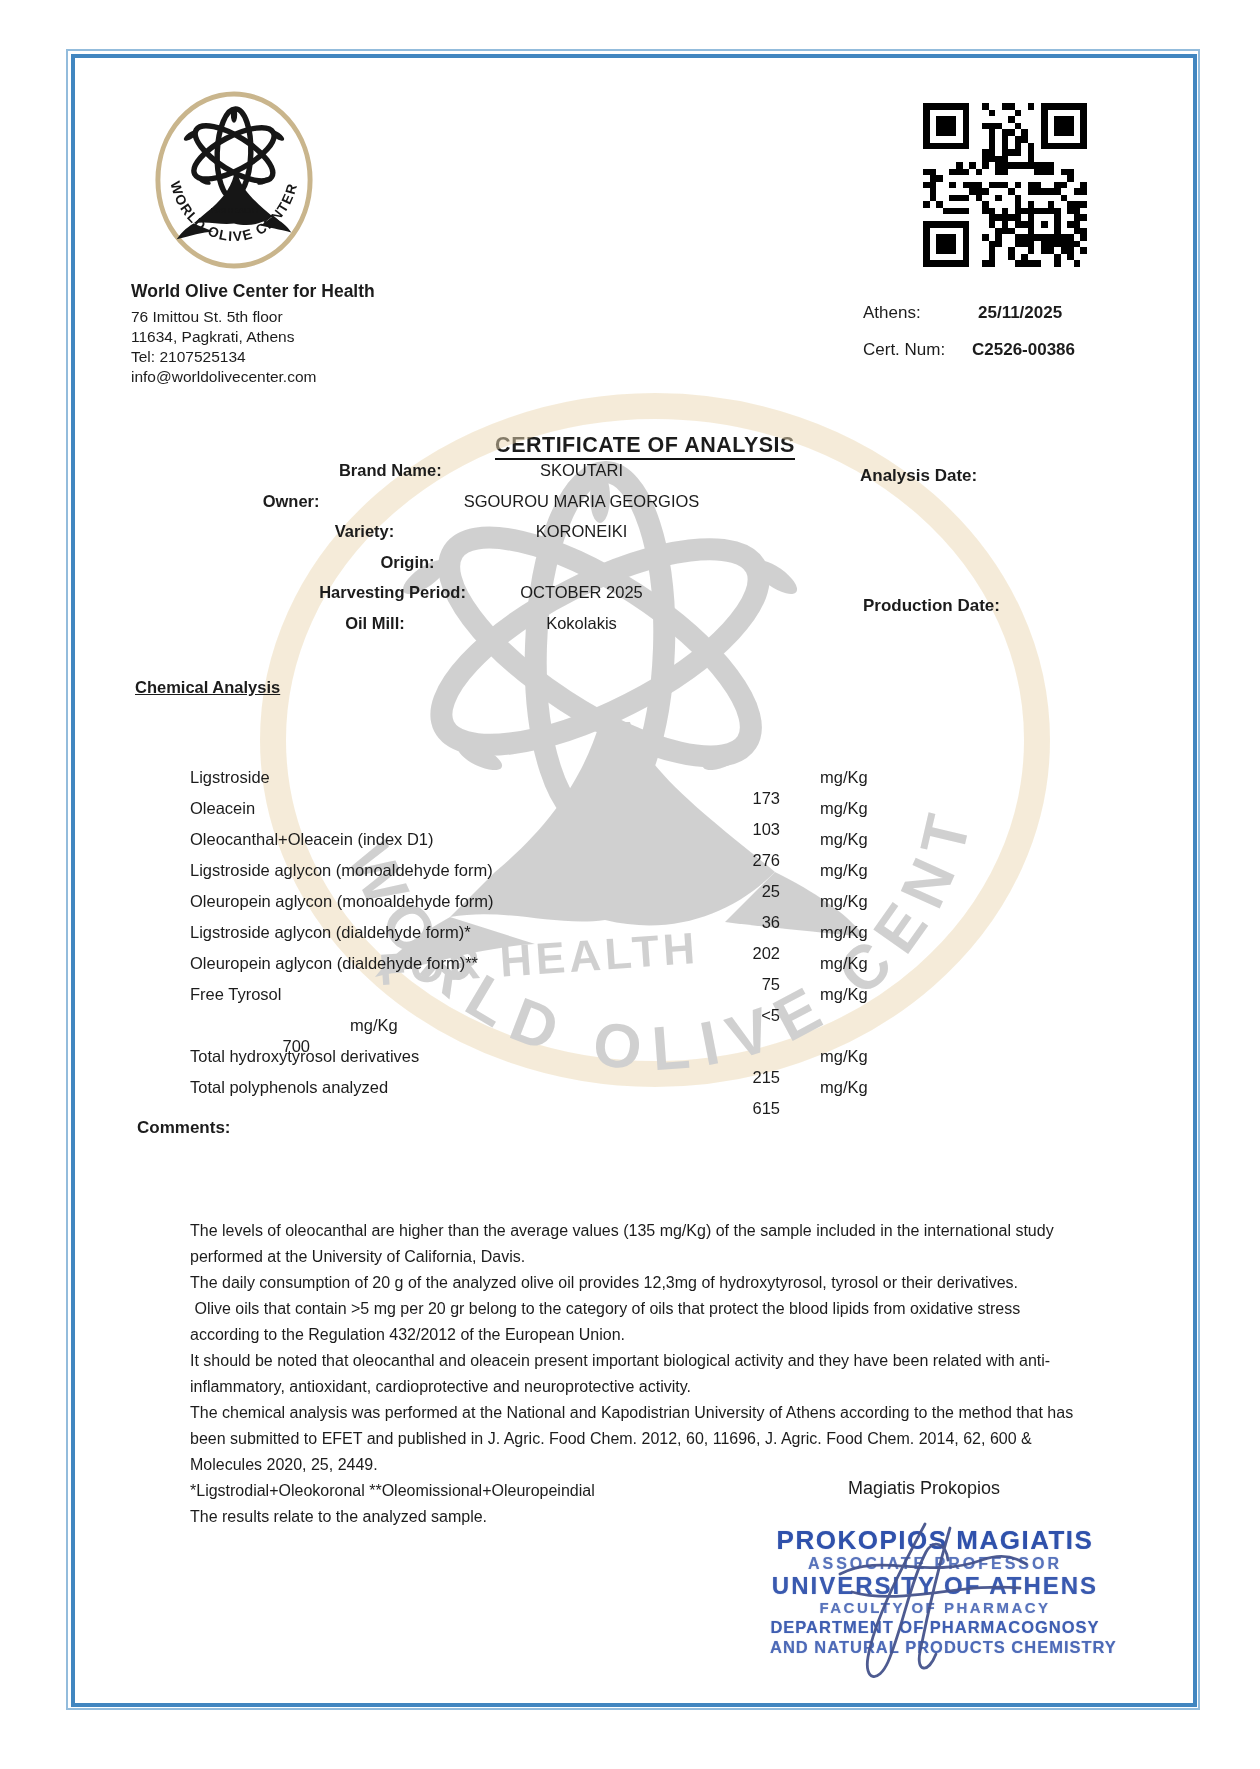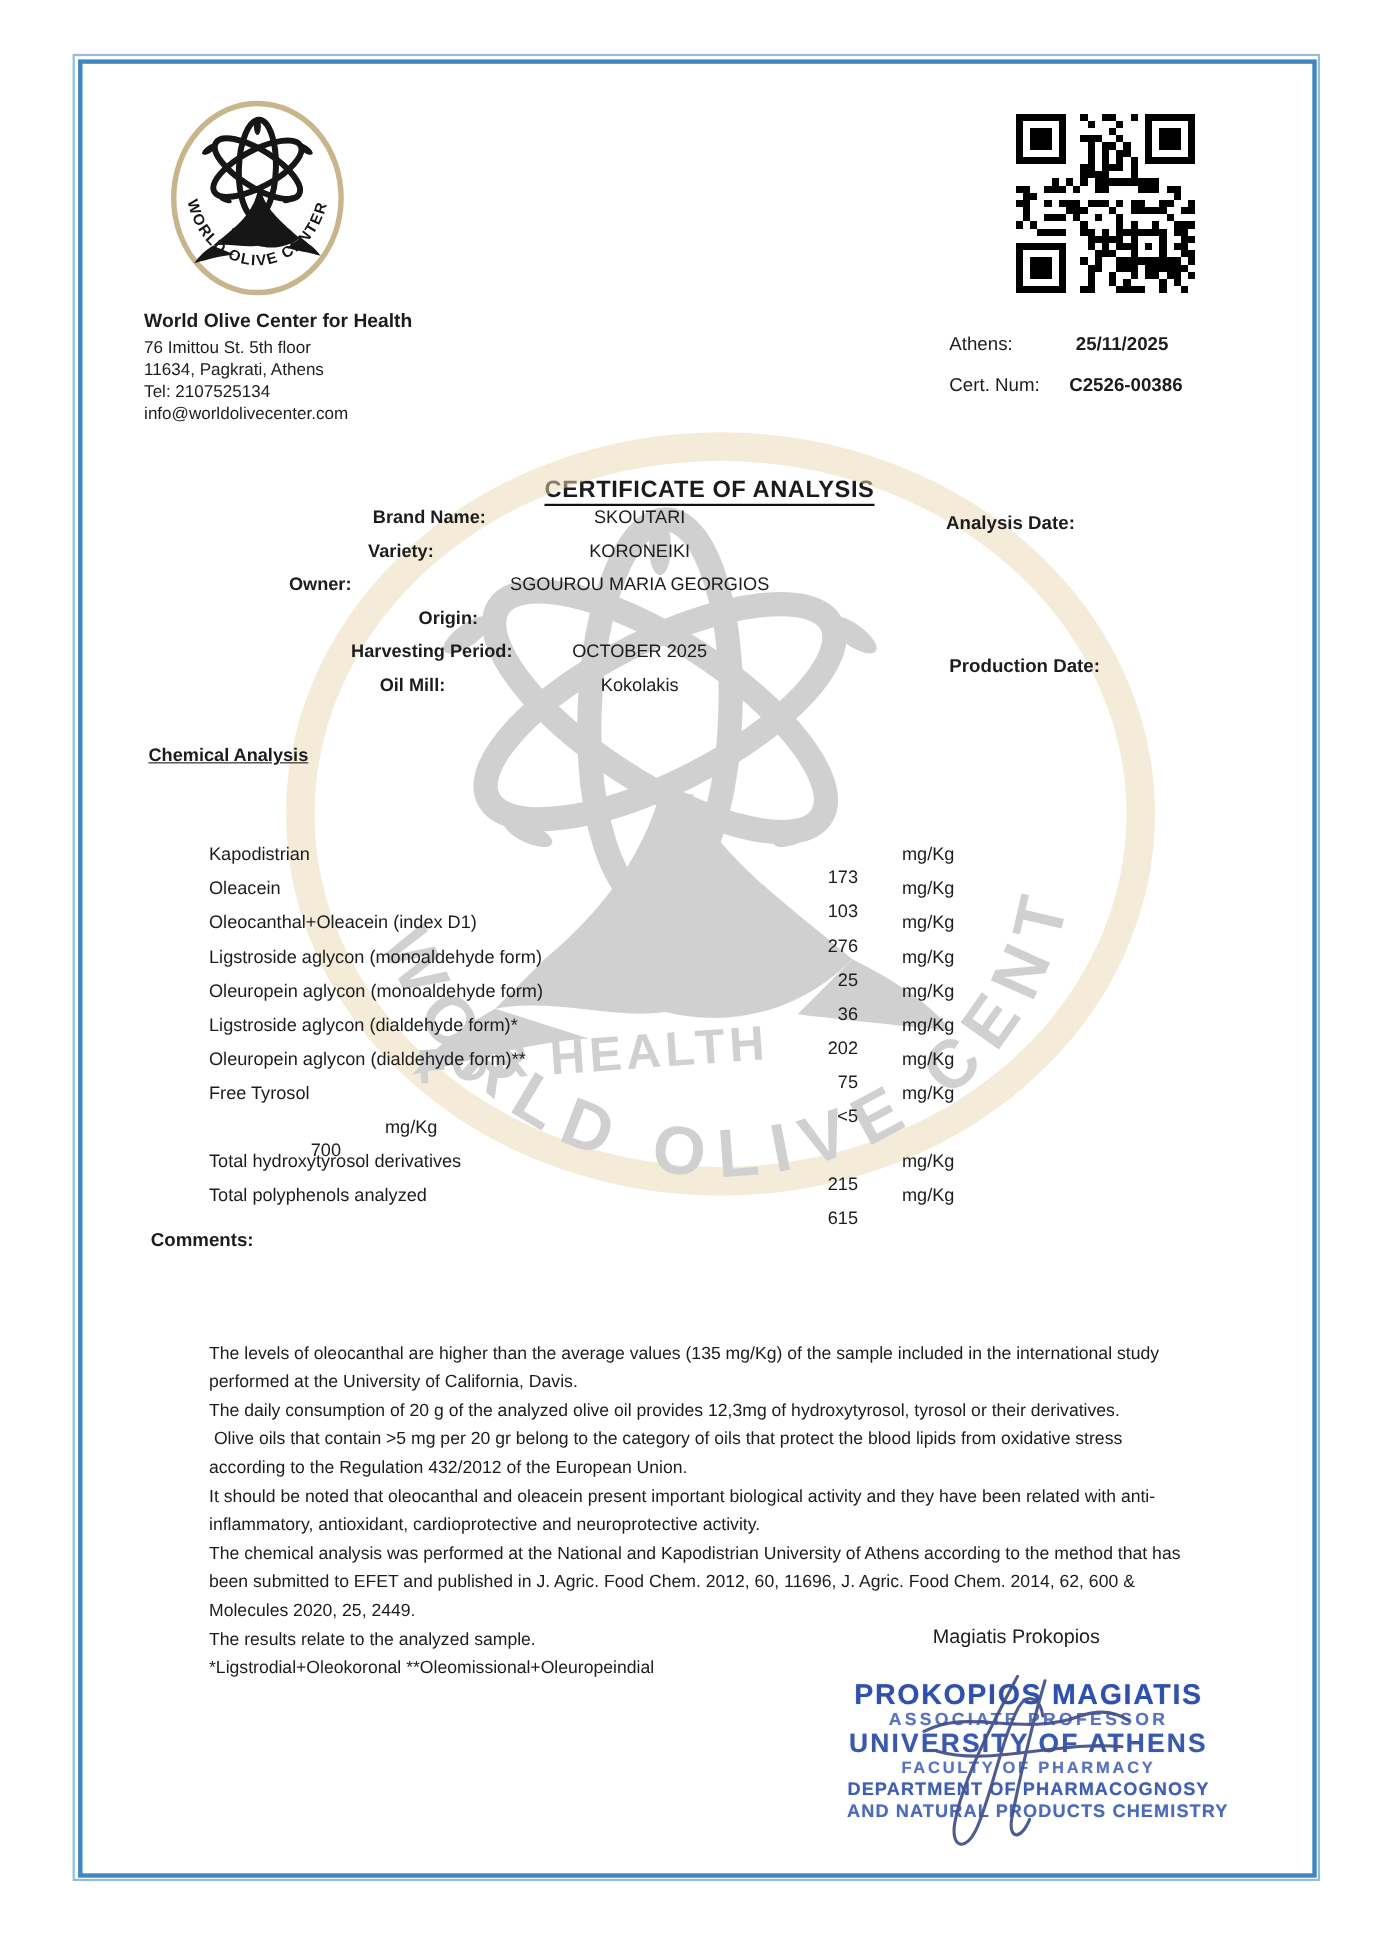--- a/index.html
+++ b/index.html
@@ -322,26 +322,26 @@
   <div class="title">
     <span>CERTIFICATE OF ANALYSIS</span>
   </div>
 
   <div class="fields">
     <div class="f-row">
       <span class="f-label">Brand Name:</span>
       <span class="f-value">SKOUTARI</span>
     </div>
       <div class="f-row">
+      <span class="f-label">Owner:</span>
+      <span class="f-value">SGOUROU MARIA GEORGIOS</span>
+    </div>
+      <div class="f-row">
       <span class="f-label">Variety:</span>
       <span class="f-value">KORONEIKI</span>
-    </div>
-      <div class="f-row">
-      <span class="f-label">Owner:</span>
-      <span class="f-value">SGOUROU MARIA GEORGIOS</span>
     </div>
       <div class="f-row">
       <span class="f-label">Origin:</span>
       <span class="f-value"></span>
     </div>
       <div class="f-row">
       <span class="f-label">Harvesting Period:</span>
       <span class="f-value">OCTOBER 2025</span>
     </div>
       <div class="f-row">
@@ -349,21 +349,21 @@
       <span class="f-value">Kokolakis</span>
     </div>
   </div>
   <div class="side-label" style="left:860px;top:466px;">Analysis Date:</div>
   <div class="side-label" style="left:863px;top:596px;">Production Date:</div>
 
   <div class="chem-heading">Chemical Analysis</div>
 
   <div class="atable">
     <div class="t-row">
-      <span class="t-name">Kapodistrian</span>
+      <span class="t-name">Ligstroside</span>
       <span class="t-value">173</span>
       <span class="t-unit">mg/Kg</span>
     </div>
       <div class="t-row">
       <span class="t-name">Oleacein</span>
       <span class="t-value">103</span>
       <span class="t-unit">mg/Kg</span>
     </div>
       <div class="t-row">
       <span class="t-name">Oleocanthal+Oleacein (index D1)</span>
@@ -411,22 +411,22 @@
     </div>
   </div>
 
   <div class="comments-heading">Comments:</div>
   <div class="comments">
     <p>The levels of oleocanthal are higher than the average values (135 mg/Kg) of the sample included in the international study performed at the University of California, Davis.</p>
       <p>The daily consumption of 20 g of the analyzed olive oil provides 12,3mg of hydroxytyrosol, tyrosol or their derivatives.</p>
       <p> Olive oils that contain &gt;5 mg per 20 gr belong to the category of oils that protect the blood lipids from oxidative stress according to the Regulation 432/2012 of the European Union.</p>
       <p>It should be noted that oleocanthal and oleacein present important biological activity and they have been related with anti-inflammatory, antioxidant, cardioprotective and neuroprotective activity.</p>
       <p>The chemical analysis was performed at the National and Kapodistrian University of Athens according to the method that has been submitted to EFET and published in J. Agric. Food Chem. 2012, 60, 11696, J. Agric. Food Chem. 2014, 62, 600 &amp; Molecules 2020, 25, 2449.</p>
+      <p>*Ligstrodial+Oleokoronal **Oleomissional+Oleuropeindial</p>
       <p>The results relate to the analyzed sample.</p>
-      <p>*Ligstrodial+Oleokoronal **Oleomissional+Oleuropeindial</p>
   </div>
 
   <div class="sig-name">Magiatis Prokopios</div>
   <div class="stamp">
     <div>PROKOPIOS MAGIATIS</div>
       <div>ASSOCIATE PROFESSOR</div>
       <div>UNIVERSITY OF ATHENS</div>
       <div>FACULTY OF PHARMACY</div>
       <div>DEPARTMENT OF PHARMACOGNOSY</div>
       <div>AND NATURAL PRODUCTS CHEMISTRY</div>

